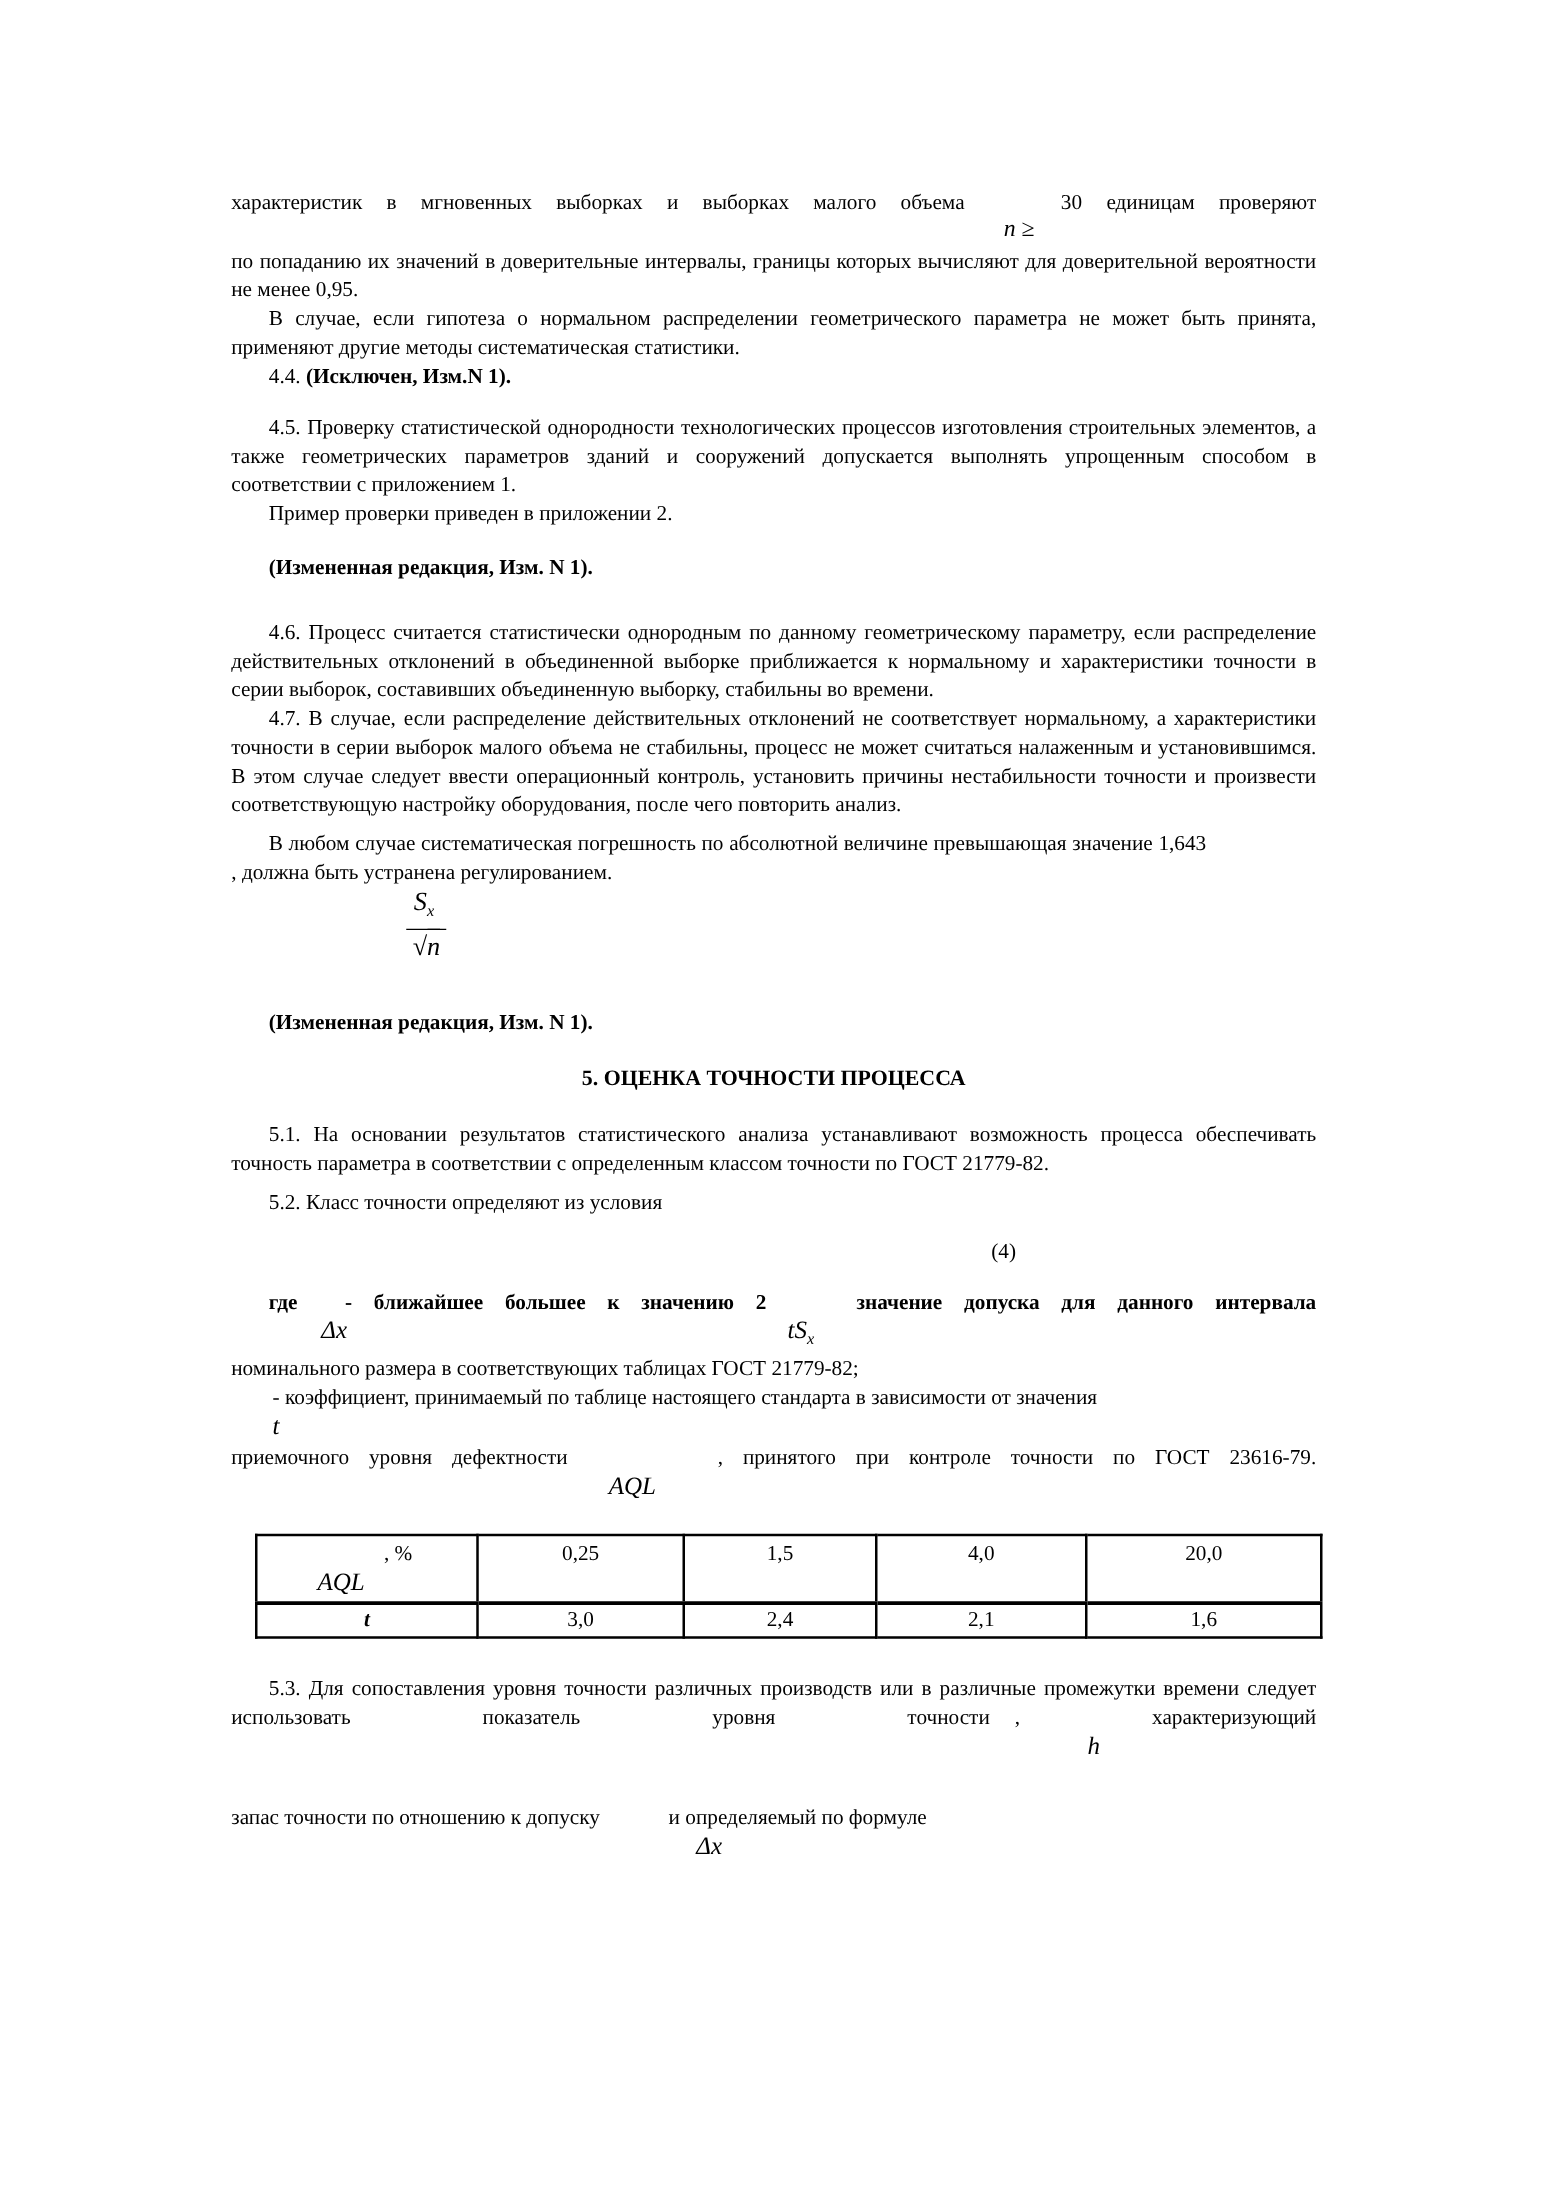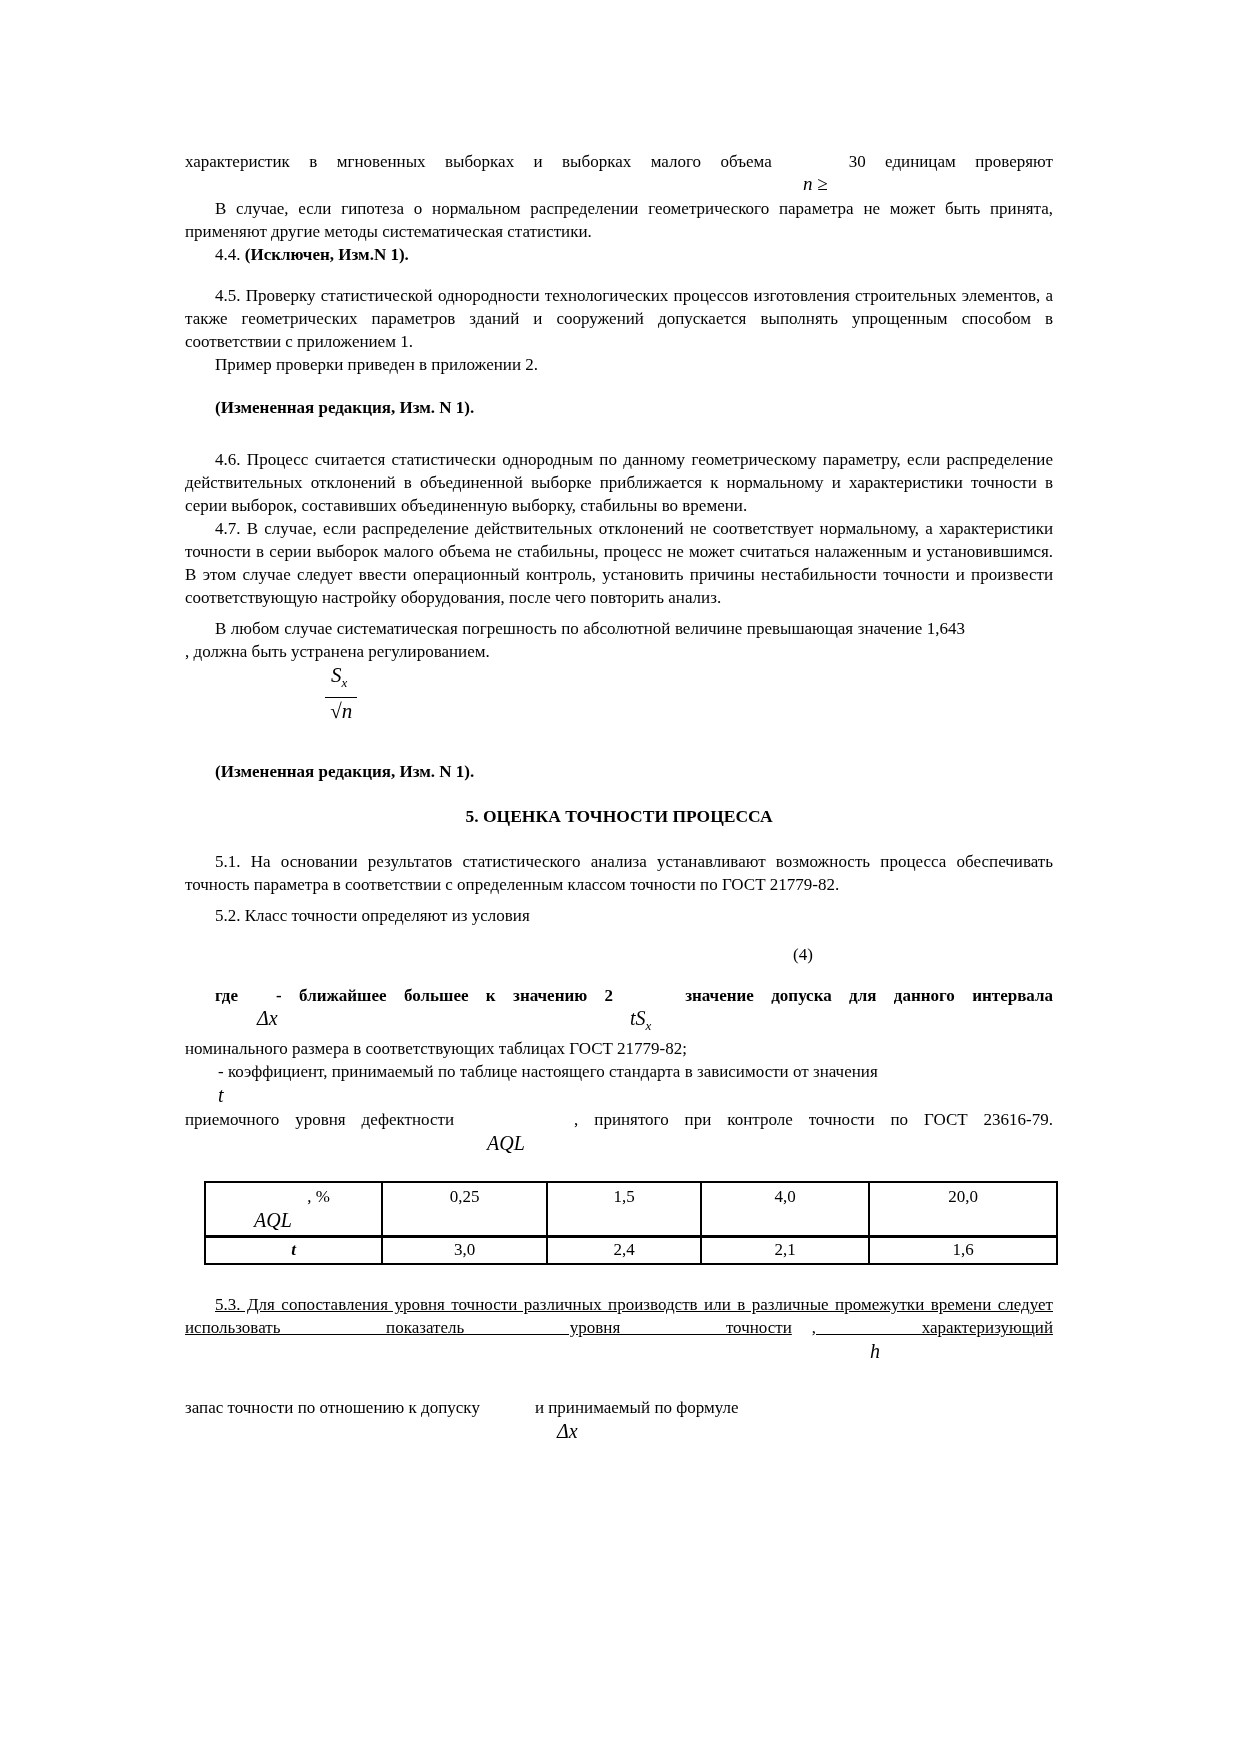--- a/index.html
+++ b/index.html
@@ -17,21 +17,21 @@
   .content { position: absolute; left: 185px; top: 150px; width: 868px; }
   p, .line { margin: 0; line-height: 23px; text-align: justify; }
   .ind { text-indent: 30px; }
   .jlast { text-align-last: justify; }
   .b { font-weight: bold; }
   .gap { display: inline-block; height: 1px; vertical-align: baseline; }
   .w20 { width: 20px; } .w38 { width: 38px; } .w55 { width: 55px; }
   .w72 { width: 72px; } .w77 { width: 77px; } .w88 { width: 88px; } .w120 { width: 120px; }
   .mt8 { margin-top: 8px; } .mt16 { margin-top: 16px; } .mt18 { margin-top: 18px; }
   .mt20 { margin-top: 20px; } .mt22 { margin-top: 22px; } .mt25 { margin-top: 25px; }
-  .mt26 { margin-top: 26px; } .mt28 { margin-top: 28px; text-decoration: underline; } .mt29 { margin-top: 29px; }
+  .mt26 { margin-top: 26px; } .mt28 { margin-top: 28px; } .mt29 { margin-top: 29px; }
   .mt30 { margin-top: 18px; font-weight: bold; } .mt32 { margin-top: 32px; } .mt36 { margin-top: 36px; }
   .fml { font-style: italic; }
   .rm { font-style: normal; }
   sub { font-size: 13px; }
   .drop {
     font-style: italic;
     font-size: 20px;
     line-height: 25px;
     height: 25px;
     text-align: left;
@@ -72,20 +72,21 @@
 
 <div class="page">
   <div class="content">
 
     <div class="line jlast">
       <span>характеристик в мгновенных выборках и выборках малого объема</span><span class="gap w77"></span><span>30 единицам проверяют</span>
     </div>
     <div class="drop ndrop">
       <span class="fml">n</span> <span class="rm">≥</span>
     </div>
+    <p>по попаданию их значений в доверительные интервалы, границы которых вычисляют для доверительной вероятности не менее 0,95.</p>
     <p class="ind">В случае, если гипотеза о нормальном распределении геометрического параметра не может быть принята, применяют другие методы систематическая статистики.</p>
 
     <p class="ind">
       <span>4.4.</span> <span class="b">(Исключен, Изм.N 1).</span>
     </p>
 
     <p class="ind mt18">4.5. Проверку статистической однородности технологических процессов изготовления строительных элементов, а также геометрических параметров зданий и сооружений допускается выполнять упрощенным способом в соответствии с приложением 1.</p>
     <p class="ind">Пример проверки приведен в приложении 2.</p>
 
     <p class="ind b mt20">(Измененная редакция, Изм. N 1).</p>
@@ -154,18 +155,18 @@
         <td>1,6</td>
       </tr>
     </tbody>
       </table>
 
     <p class="ind jlast mt28">
       <span>5.3. Для сопоставления уровня точности различных производств или в различные промежутки времени следует использовать показатель уровня точности</span><span class="gap w20"></span><span>, характеризующий</span>
     </p>
     <div class="drop" style="margin-left:685px">h</div>
     <div class="line leftline mt32">
-      <span>запас точности по отношению к допуску</span><span class="gap w55"></span><span>и принимаемый по формуле</span>
+      <span>запас точности по отношению к допуску</span><span class="gap w55"></span><span>и определяемый по формуле</span>
     </div>
     <div class="drop" style="margin-left:372px">Δx</div>
 
   </div>
 </div>
 
 </body></html>

